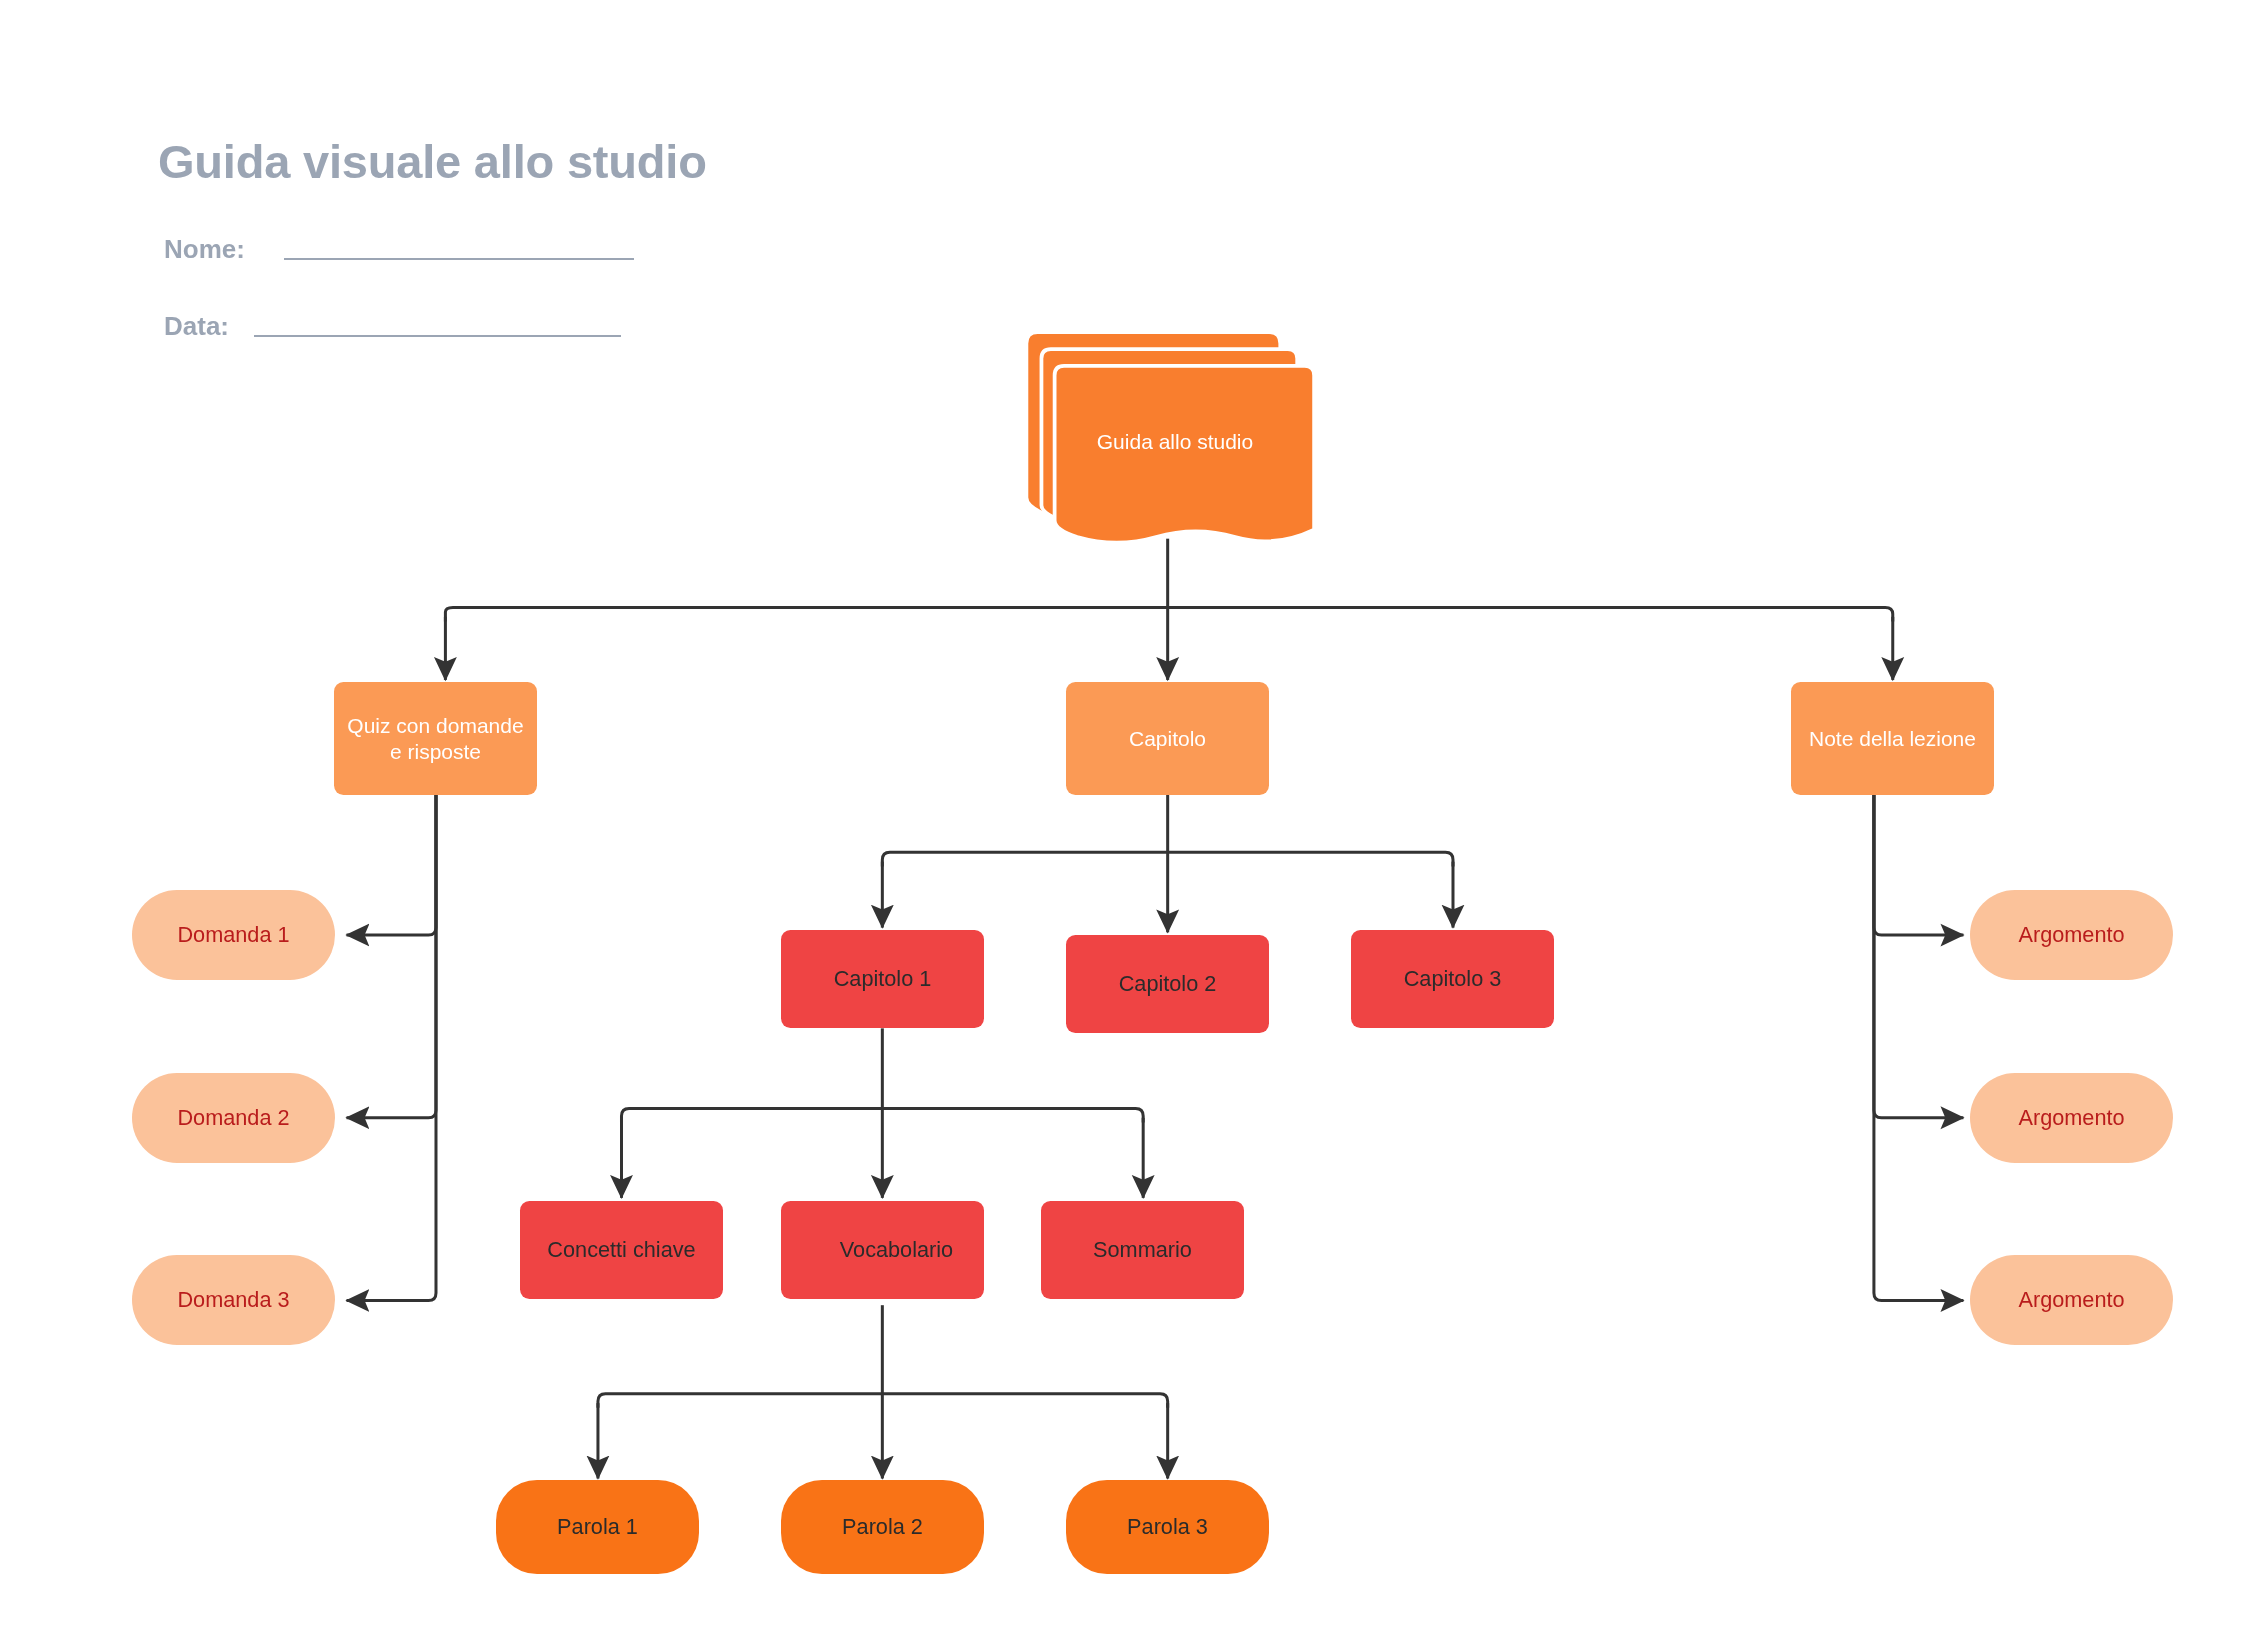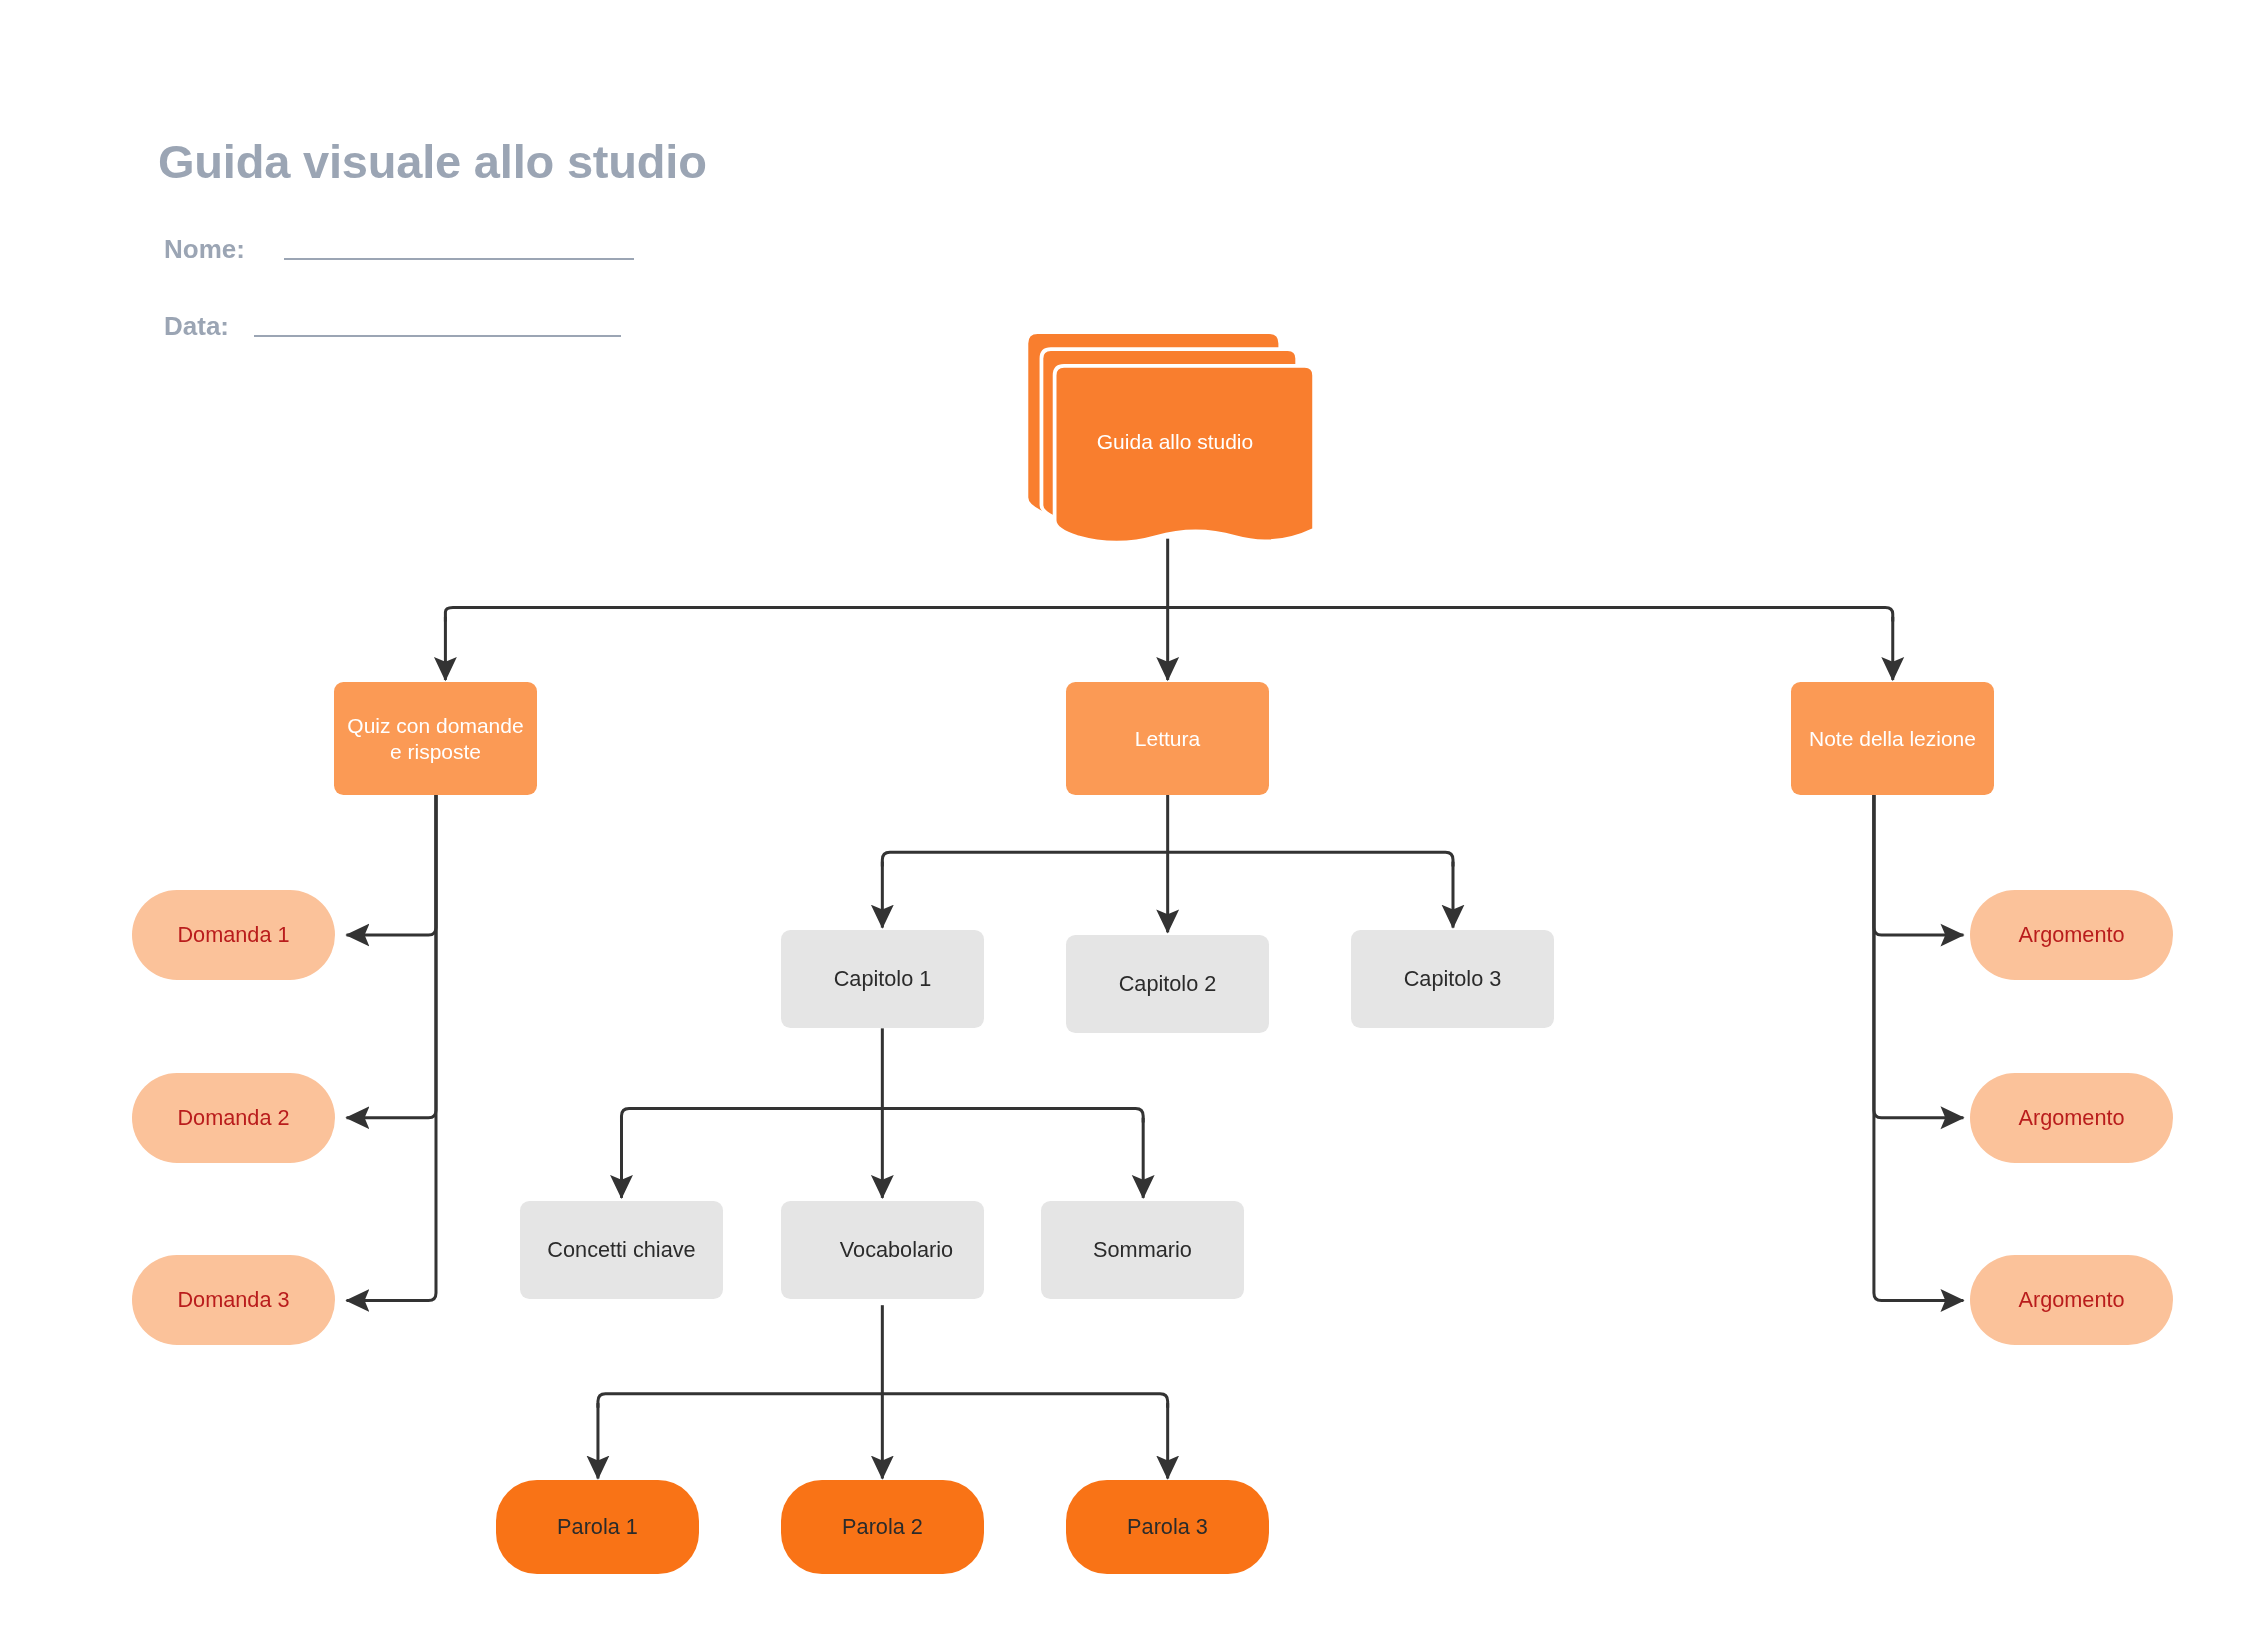--- a/index.html
+++ b/index.html
@@ -39,21 +39,21 @@
     position:absolute;display:flex;align-items:center;justify-content:center;
     text-align:center;box-sizing:border-box;line-height:1.22;
   }
   .node .lbl{display:block;padding:0 9.4px;}
 
   .n-l2{
     background:#FB9A55;color:#ffffff;border-radius:9.4px;
     font-size:21px;
   }
   .n-l3{
-    background:#e5e5e5;color:#2B2B2B;border-radius:9.4px;
+    background:#ef4444;color:#2B2B2B;border-radius:9.4px;
     font-size:21.7px;
   }
   .n-pill{
     background:#FBC29A;color:#b91c1c;border-radius:941px;
     font-size:21.7px;
   }
   .n-l5{
     background:#f97316;color:#2B2B2B;border-radius:41px;
     font-size:21.7px;
   }
@@ -150,21 +150,21 @@
                Q40,214 40,204 Z" fill="#F97E2E" stroke="#ffffff" stroke-width="4"></path>
     </svg>
     <div id="root-label">Guida allo studio</div>
   </div>
 
   <div class="node n-l2" style="left:334px;top:682px;width:203px;height:113px;">
     <span class="lbl">Quiz con domande e risposte</span>
   </div>
 
   <div class="node n-l2" style="left:1066px;top:682px;width:203px;height:113px;">
-    <span class="lbl">Lettura</span>
+    <span class="lbl">Capitolo</span>
   </div>
 
   <div class="node n-l2" style="left:1791px;top:682px;width:203px;height:113px;">
     <span class="lbl">Note della lezione</span>
   </div>
 
   <div class="node n-pill" style="left:132px;top:890px;width:203px;height:90px;">
     <span class="lbl">Domanda 1</span>
   </div>
   <div class="node n-pill" style="left:132px;top:1073px;width:203px;height:90px;">

